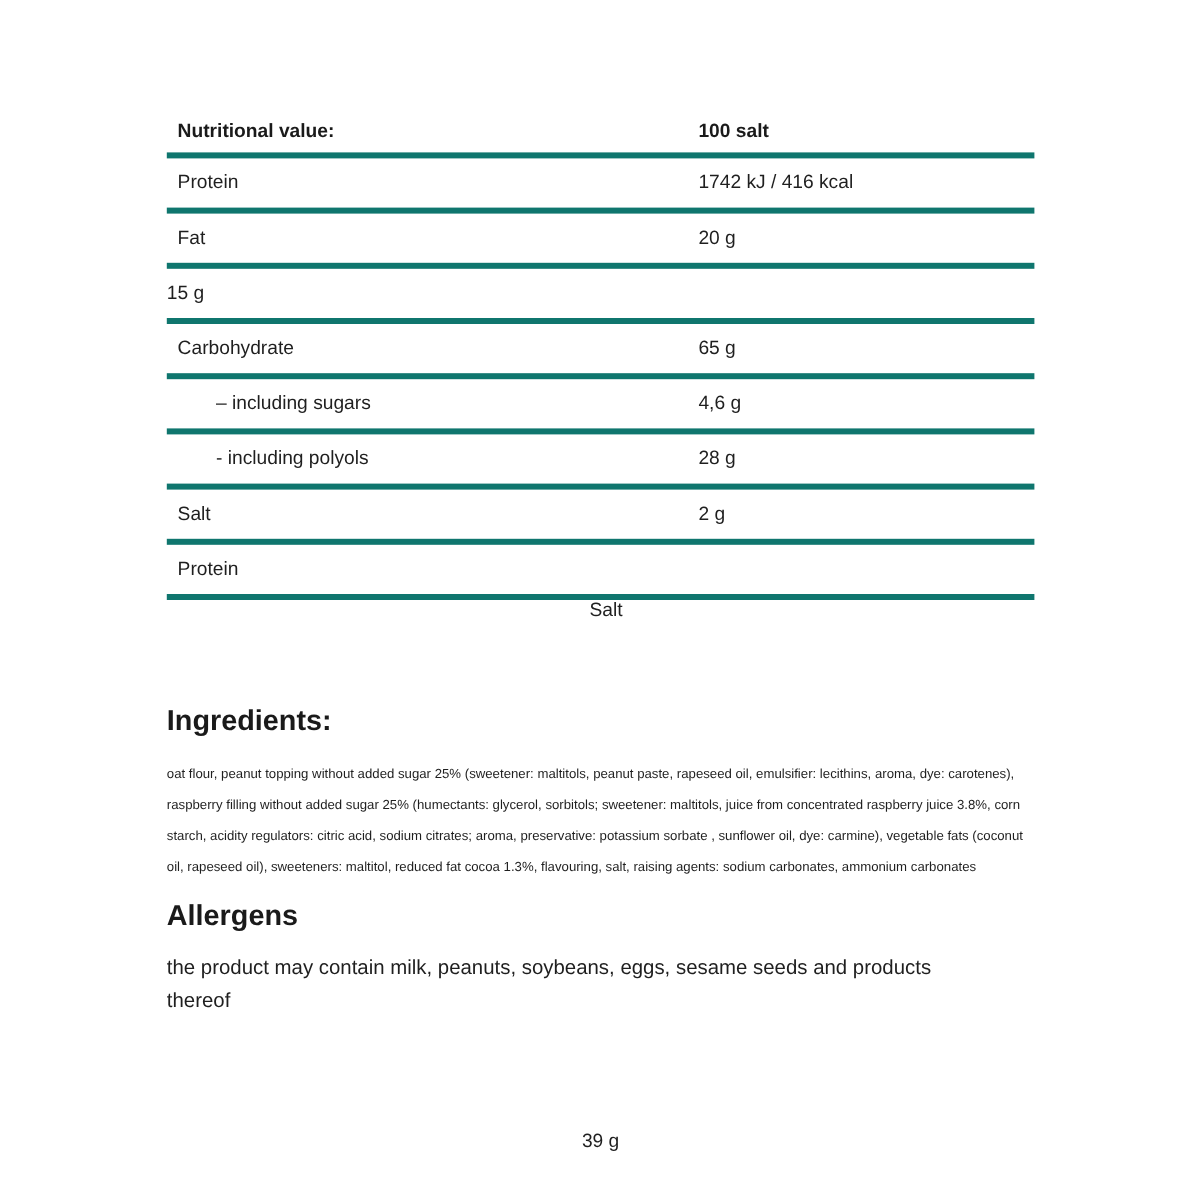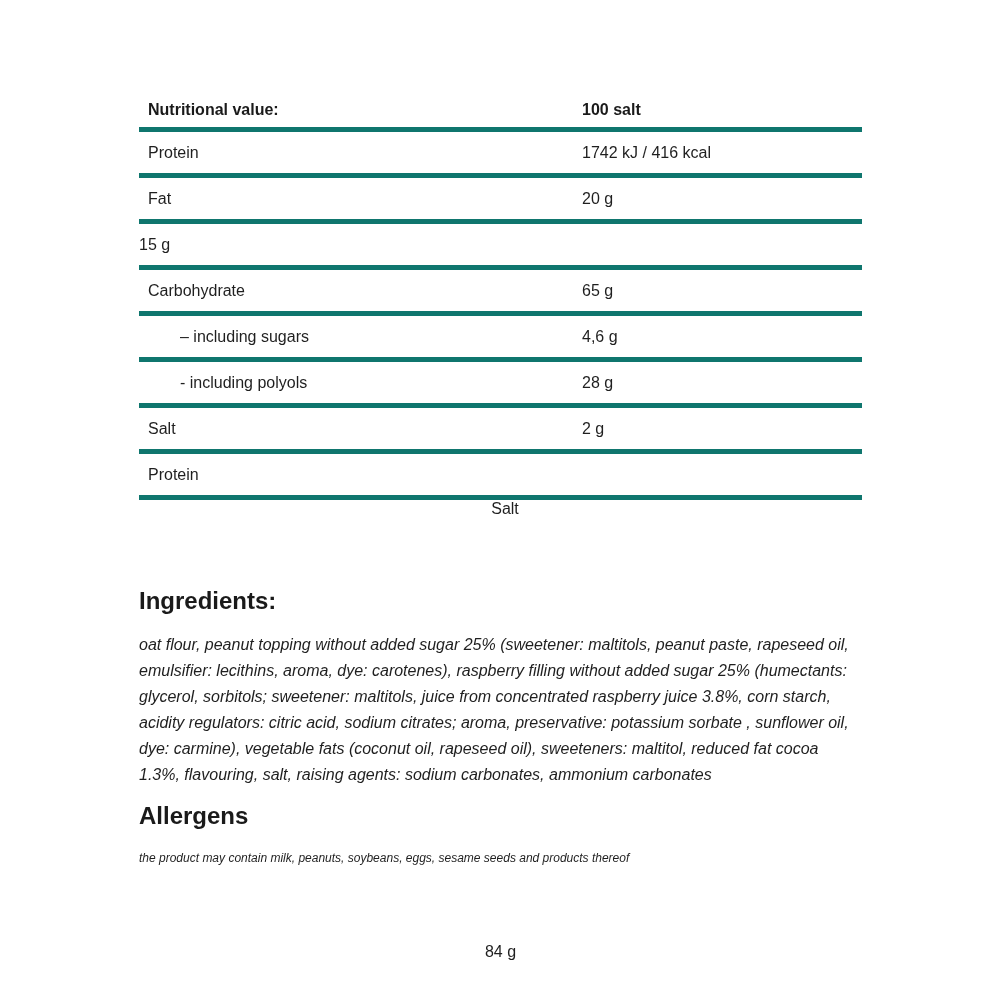--- a/index.html
+++ b/index.html
@@ -46,30 +46,28 @@
   
   .section-heading {
     font-size: 24px;
     font-weight: bold;
     color: #1a1a1a;
     line-height: 22px;
   }
   .ingredients-heading { margin-top: 44px; }
   .ingredients-text {
     margin-top: 20px;
-    font-size: 16px;
+    font-size: 11px;
     line-height: 26px;
     width: 723px;
-    font-style: italic;
   }
   .allergens-heading { margin-top: 17px; }
   .allergens-text {
     margin-top: 18px;
-    font-size: 12px;
-    font-style: italic;
+    font-size: 17px;
     font-weight: 500;
     line-height: 27px;
     width: 680px;
   }
 </style>
 </head>
 <body>
 
 <div class="content">
 
@@ -112,21 +110,21 @@
     <div class="cell label">Salt</div>
     <div class="cell value">2 g</div>
   </div>
 
   <div class="row">
     <div class="cell label">Protein</div>
   </div>
 
   <div class="row">
     <div class="cell label">Salt</div>
-    <div class="cell value">84 g</div>
+    <div class="cell value">39 g</div>
   </div>
 </div>
   </div>
 
   <div class="section-heading ingredients-heading">Ingredients:</div>
   <div class="ingredients-text">oat flour, peanut topping without added sugar 25% (sweetener: maltitols, peanut paste, rapeseed oil, emulsifier: lecithins, aroma, dye: carotenes), raspberry filling without added sugar 25% (humectants: glycerol, sorbitols; sweetener: maltitols, juice from concentrated raspberry juice 3.8%, corn starch, acidity regulators: citric acid, sodium citrates; aroma, preservative: potassium sorbate , sunflower oil, dye: carmine), vegetable fats (coconut oil, rapeseed oil), sweeteners: maltitol, reduced fat cocoa 1.3%, flavouring, salt, raising agents: sodium carbonates, ammonium carbonates</div>
 
   <div class="section-heading allergens-heading">Allergens</div>
   <div class="allergens-text">the product may contain milk, peanuts, soybeans, eggs, sesame seeds and products thereof</div>
 

